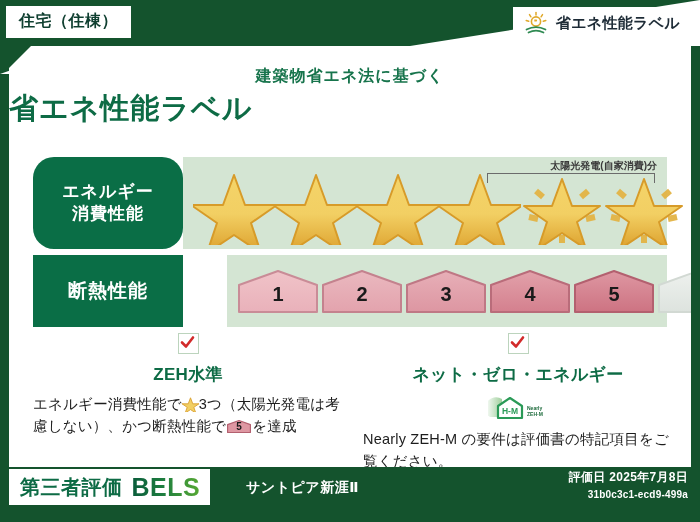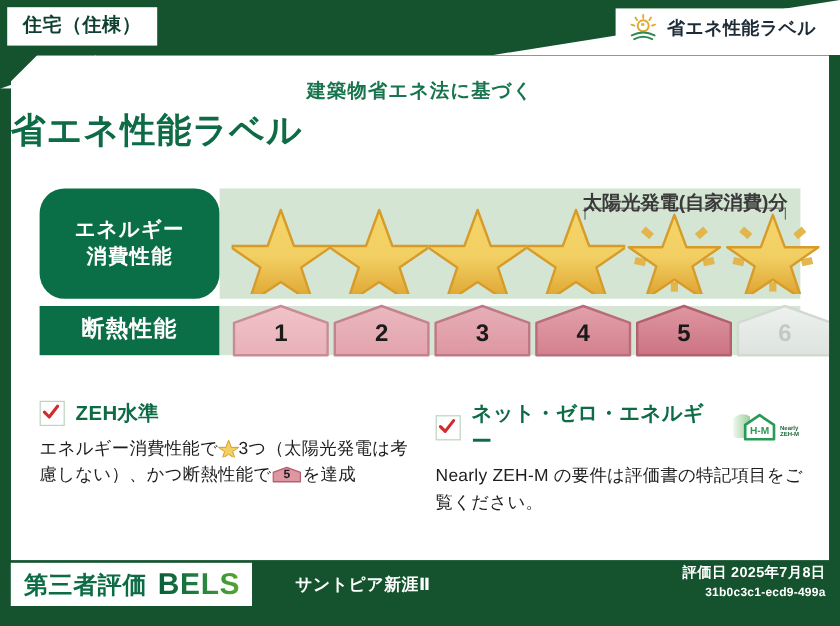--- a/index.html
+++ b/index.html
@@ -74,21 +74,21 @@
     text-align:left;font-size:29px;font-weight:bold;
     color:#0d6b45;letter-spacing:1px;
   }
 
   
   .row{
     position:absolute;left:24px;width:634px;
     display:flex;align-items:stretch;
   }
   .row-energy{top:111px;height:92px;}
-  .row-insul{top:209px;height:41px;}
+  .row-insul{top:209px;height:72px;gap:44px;}
 
   .row-label{
     flex:none;width:150px;
     background:#0a6e46;color:#ffffff;
     display:flex;flex-direction:column;align-items:center;justify-content:center;
     font-weight:bold;line-height:1.28;
     letter-spacing:1px;
   }
   .row-energy .row-label{font-size:17px;border-radius:21px;}
   .row-insul .row-label{font-size:19px;}
@@ -101,22 +101,22 @@
   
   .stars{
     position:absolute;left:10px;right:6px;bottom:4px;
     display:flex;align-items:flex-end;gap:0px;
   }
   .star-cell{width:82px;height:76px;position:relative;flex:none;}
   .star-cell svg{position:absolute;left:0;top:0;width:82px;height:76px;}
 
   .solar-note{
     position:absolute;right:10px;top:2px;
-    width:172px;text-align:center;
-    font-size:16px;color:#3a3a3a;font-weight:bold;letter-spacing:0;
+    width:172px;text-align:right;
+    font-size:10px;color:#3a3a3a;font-weight:bold;letter-spacing:0;
     z-index:5;
   }
   .solar-bracket{
     position:absolute;right:12px;top:16px;
     width:166px;height:9px;
     border:1.5px solid #6b6b6b;border-bottom:none;
     z-index:4;
   }
 
   
@@ -136,21 +136,21 @@
   .grade.on .g-num{color:#1a1a1a;}
   .grade.off .g-num{color:#c2c9c3;}
 
   
   .cols{
     position:absolute;left:24px;top:287px;width:640px;
     display:flex;gap:20px;
   }
   .col{width:310px;}
   .col-head{
-    display:flex;align-items:center;gap:9px;margin-bottom:7px;
+    display:flex;align-items:center;gap:9px;margin-bottom:7px;flex-direction:column;
   }
   .chk{
     width:19px;height:19px;flex:none;position:relative;
     border:1.5px solid #bcd4bd;background:#ffffff;
   }
   .chk svg{position:absolute;left:1px;top:1px;width:15px;height:15px;}
   .col-head .ch-text{
     font-size:17px;font-weight:bold;color:#0d6b45;letter-spacing:0.3px;
   }
   .col-body{

